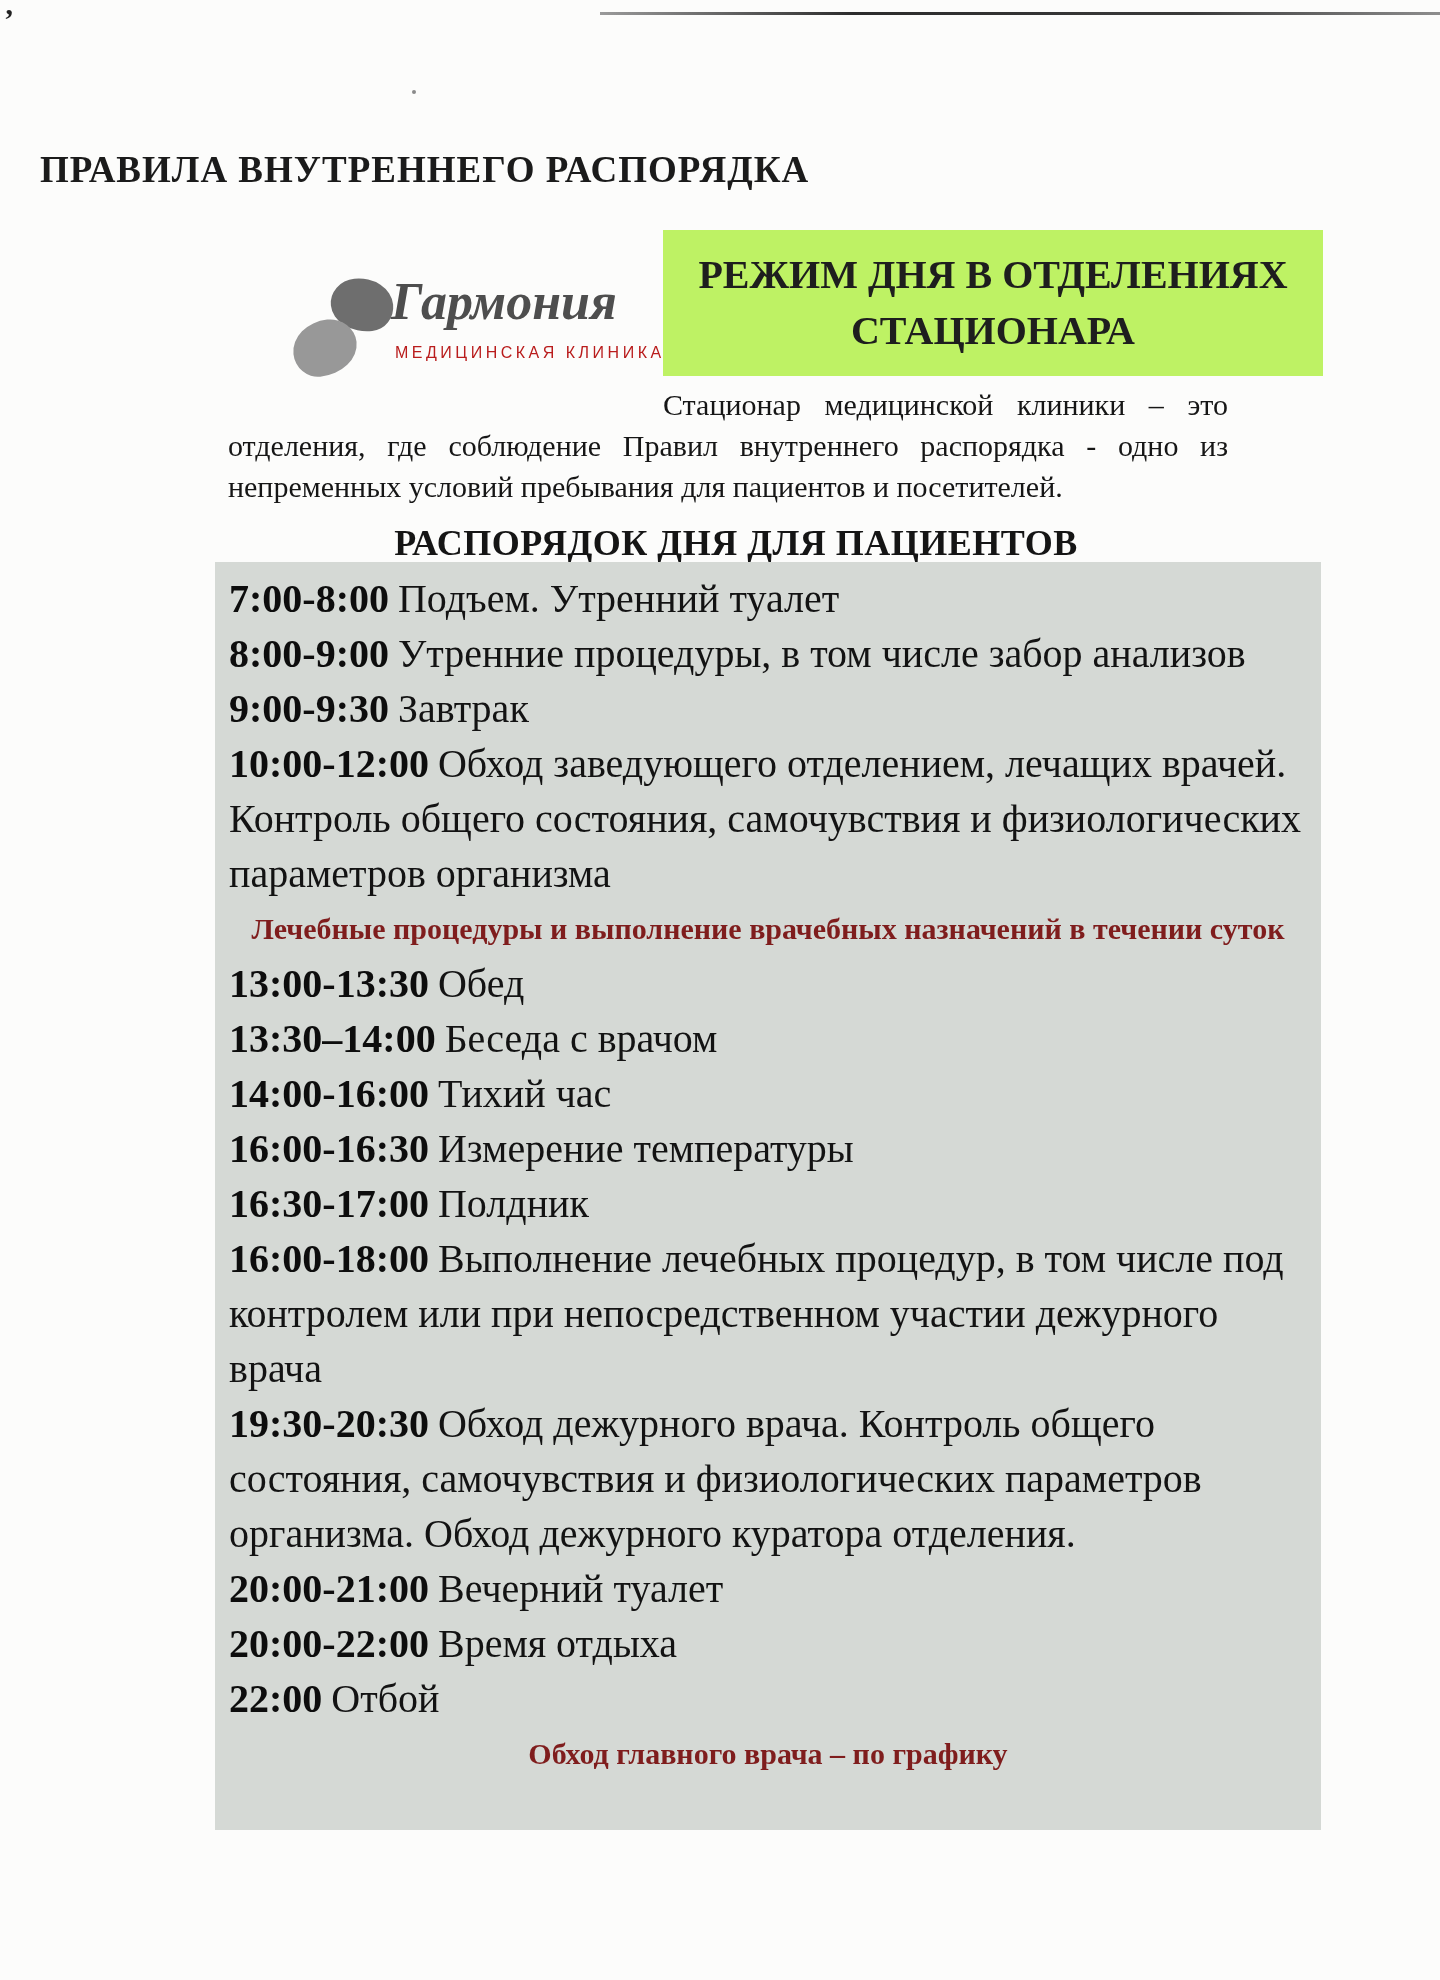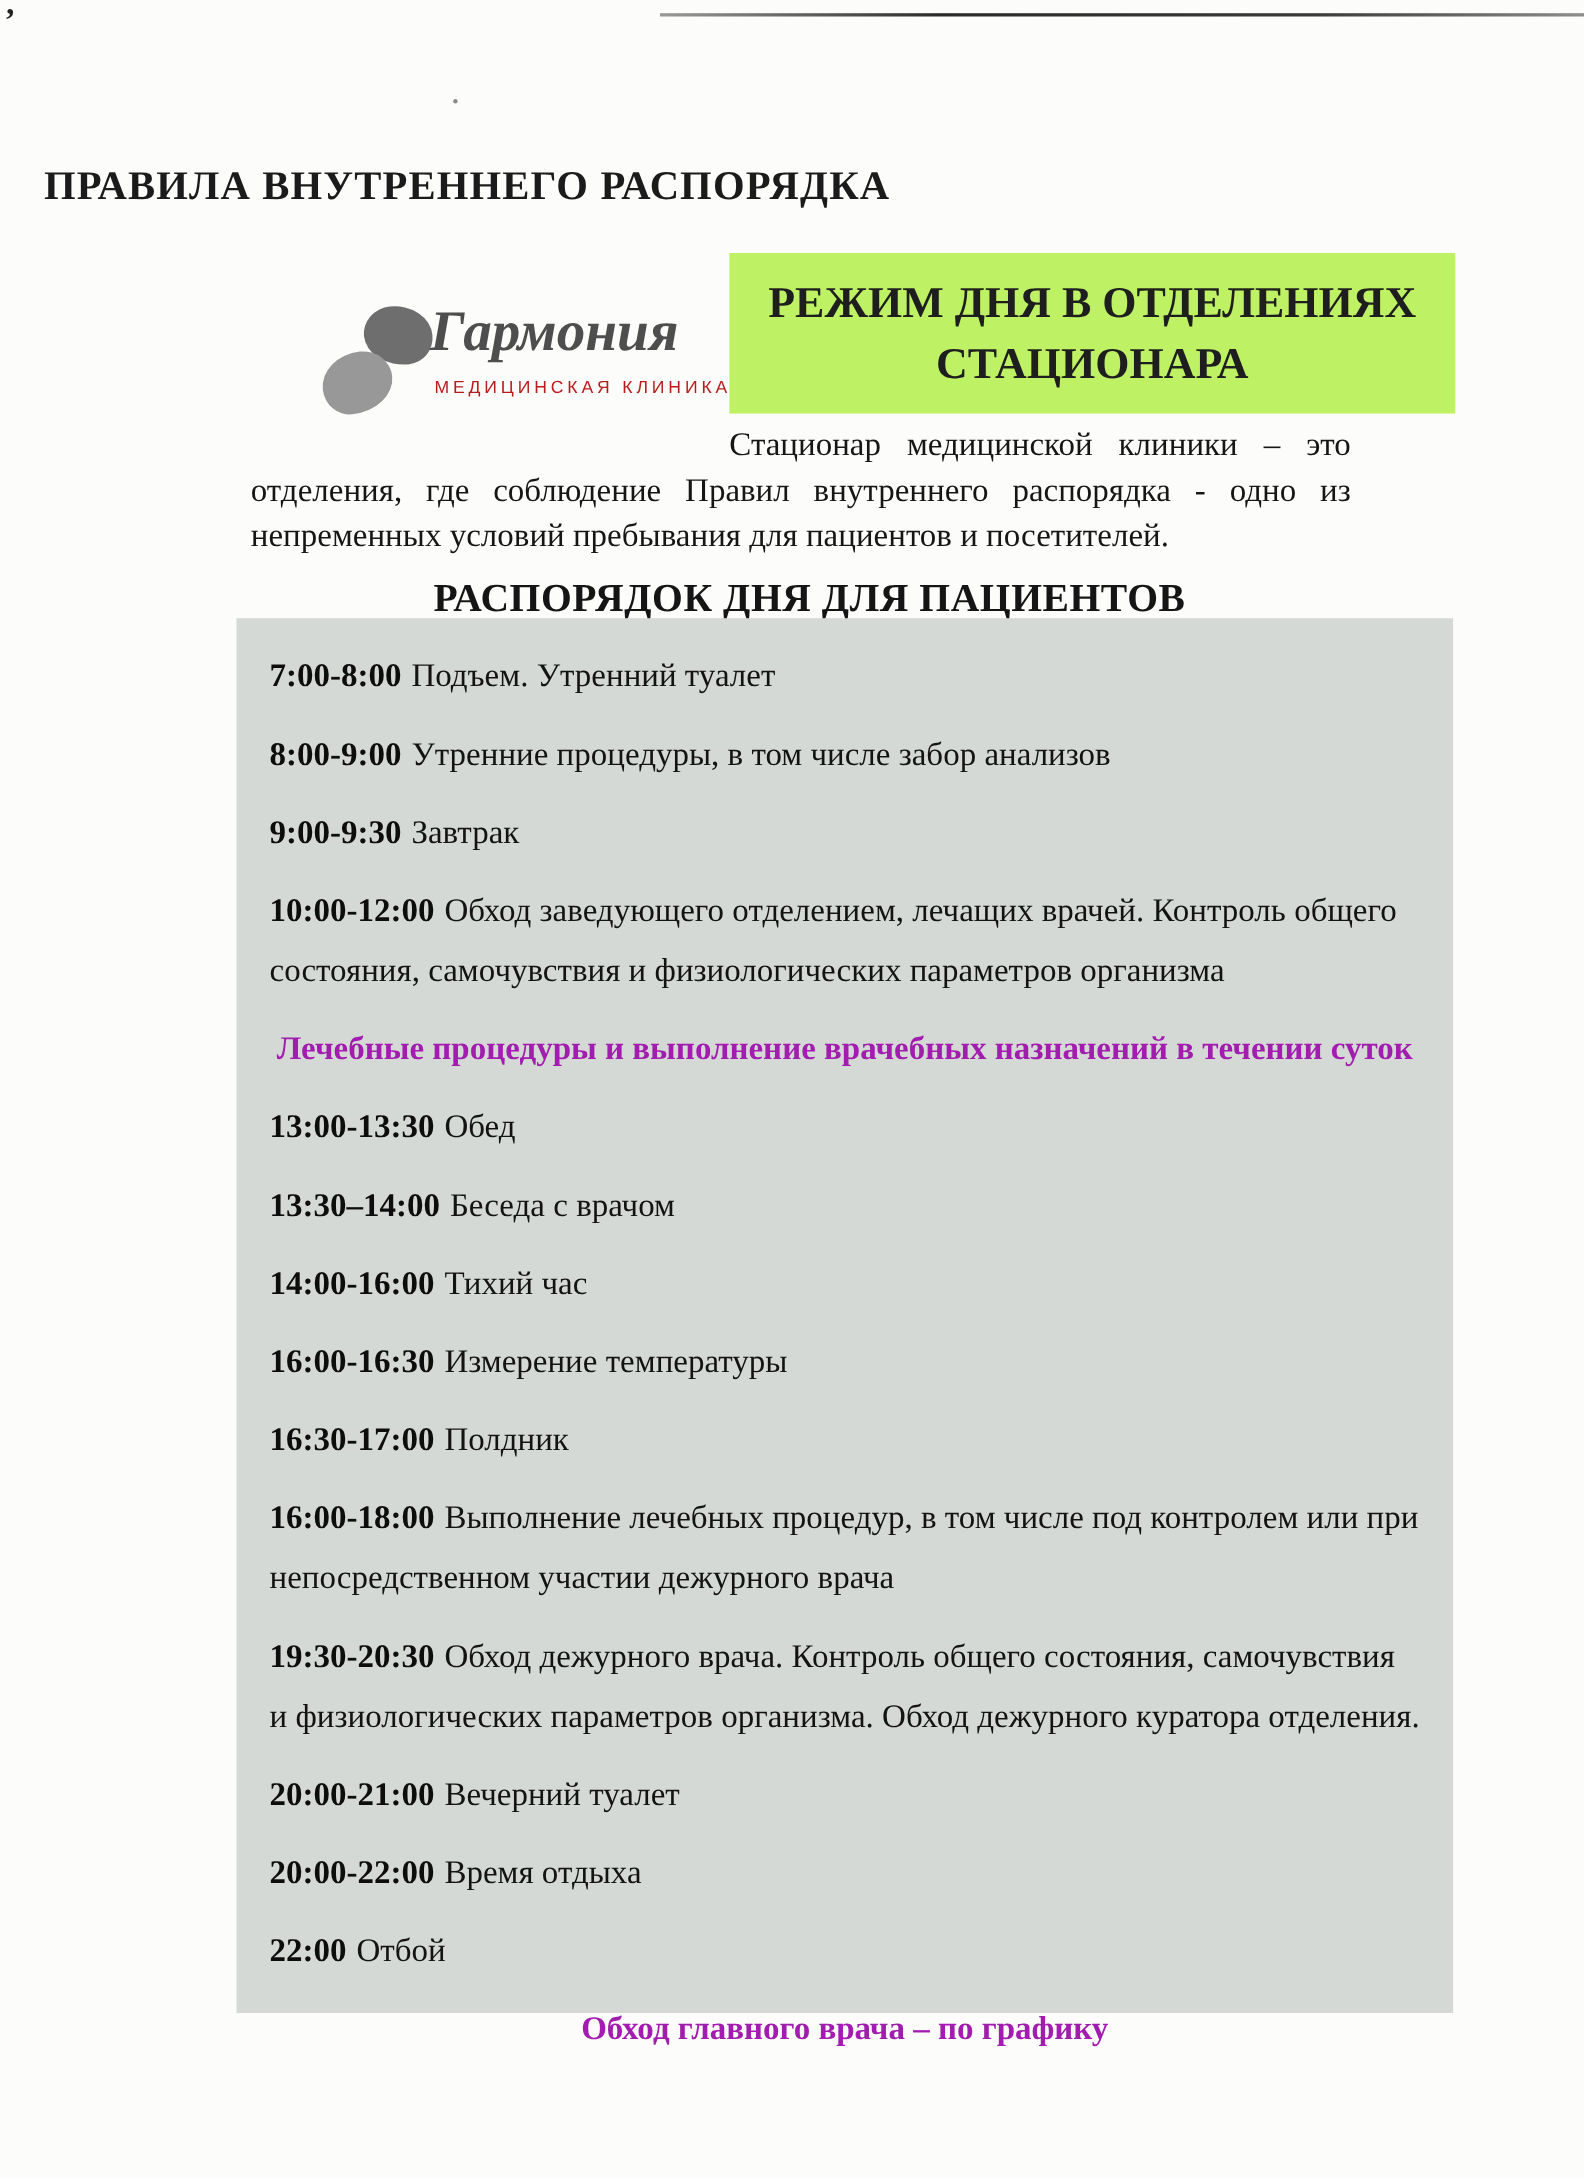--- a/index.html
+++ b/index.html
@@ -82,25 +82,25 @@
     text-align: center; font-size: 36px; font-weight: bold;
     color: #151515; letter-spacing: 0.5px; margin: 16px;
   }
 
   .schedule-block {
     position: absolute; left: 215px; top: 562px; width: 1106px; height: 1268px;
     background: #d5d9d5;
     box-sizing: border-box; padding: 9px 14px;
   }
   .sch-item {
-    font-size: 30px; line-height: 55px; color: #131313; margin: 16px;
+    font-size: 40px; line-height: 55px; color: #131313; margin: 0;
   }
   .sch-time { font-weight: bold; margin-right: 9px; color: #0d0d0d; }
   .sch-heading {
-    font-size: 30px; line-height: 55px; font-weight: bold; color: #a21caf;
+    font-size: 30px; line-height: 55px; font-weight: bold; color: #7f1d1d;
     text-align: center; max-width: 1060px; margin: 0 auto;
   }
 </style>
 </head>
 <body>
 
 <div class="page" style="background: rgb(252, 252, 251);">
 
   <div class="scan-line"></div>
   <div class="corner-mark">’</div>

